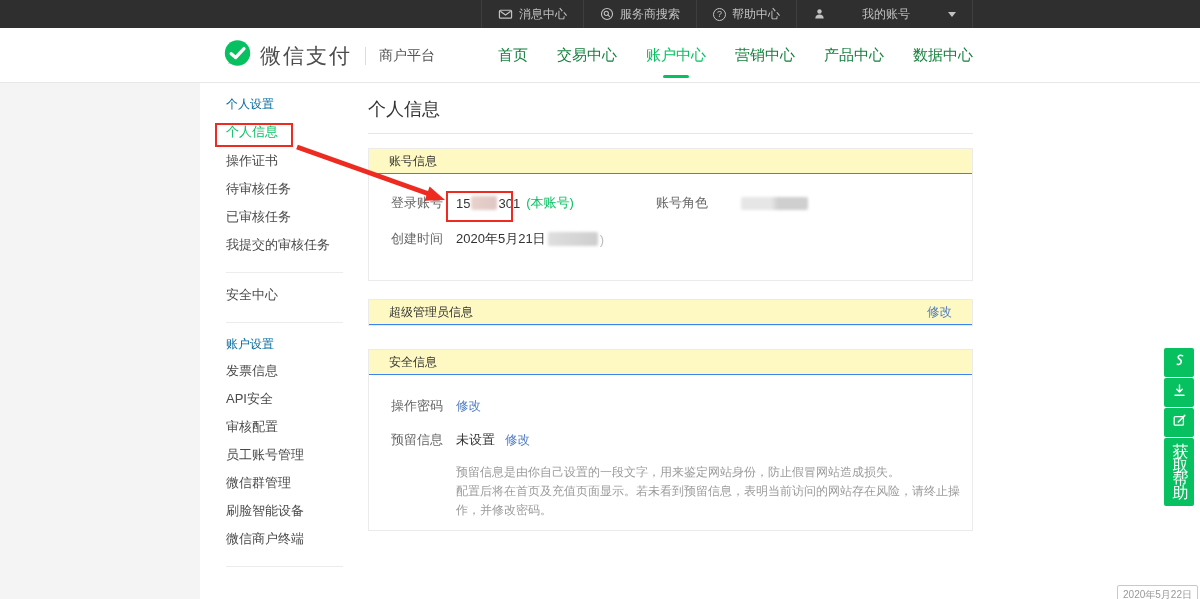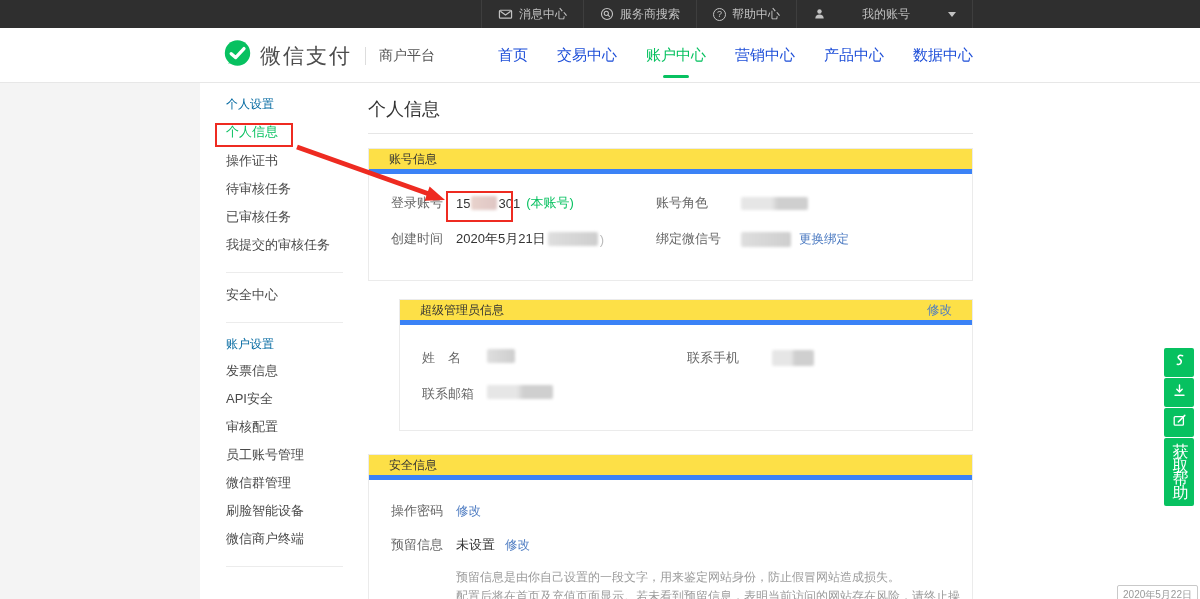--- a/index.html
+++ b/index.html
@@ -16,44 +16,44 @@
   .tb-icon { display:inline-flex; align-items:center; }
   .help-circle { width:13px; height:13px; border:1px solid #c2c2c2; border-radius:50%; font-size:9px; line-height:11px; text-align:center; color:#c2c2c2; display:inline-block; }
   .caret { width:0; height:0; border-left:4px solid transparent; border-right:4px solid transparent; border-top:5px solid #c2c2c2; margin-left:2px; }
   
   .header { position:absolute; top:28px; left:0; width:1200px; height:55px; background:#fff; border-bottom:1px solid #e7e7e7; z-index:4; }
   .brand { position:absolute; left:222px; top:11px; display:flex; align-items:center; }
   .brand-name { font-size:21px; color:#4d4d4d; letter-spacing:2px; margin-left:7px; }
   .brand-sep { width:1px; height:18px; background:#ddd; margin:0 13px; }
   .brand-sub { font-size:14px; color:#555; }
   .nav { position:absolute; right:227px; top:18px; display:flex; gap:29px; }
-  .nav-item { font-size:15px; color:#1d4ed8; cursor:pointer; position:relative; padding-bottom:10px; }
+  .nav-item { font-size:15px; color:#15803d; cursor:pointer; position:relative; padding-bottom:10px; }
   .nav-item.active { color:#07c160; }
   .nav-item.active::after { content:""; position:absolute; left:50%; transform:translateX(-50%); bottom:-3px; width:26px; height:3px; border-radius:2px; background:#07c160; }
   
   .left-strip { position:absolute; top:83px; left:0; width:200px; height:516px; background:#f4f4f4; }
   .sidebar { position:absolute; top:83px; left:200px; width:145px; height:516px; background:#fff; padding:8px 0 0 26px; }
   .side-label { height:26px; line-height:26px; font-size:12px; color:#0369a1; }
   .side-item { height:28px; line-height:28px; font-size:13px; color:#4a4a4a; cursor:pointer; white-space:nowrap; }
   .side-item.active-green { color:#07c160; }
   .side-item.tall { height:30px; line-height:30px; }
   .side-divider { width:117px; border-top:1px solid #ececec; margin:13px 0 8px 0; }
   
   .main { position:absolute; top:83px; left:368px; width:605px; }
   .page-title { margin-top:14px; font-size:18px; color:#333; padding-bottom:12px; border-bottom:1px solid #e6e6e6; }
   .section { border:1px solid #ebebeb; background:#fff; margin-top:14px; }
-  .section.gap18 { margin-top:18px;margin-left:31px; }
+  .section.gap18 { margin-top:18px; }
   .section.gap23 { margin-top:23px; }
-  .section-header { height:25px; background:#fde047; border-bottom:5px solid #3b82f6; padding:0 20px; display:flex; align-items:center; justify-content:space-between; font-size:12px; color:#333; }
+  .section-header { height:25px; background:#fef9c3; border-bottom:1px solid #3b82f6; padding:0 20px; display:flex; align-items:center; justify-content:space-between; font-size:12px; color:#333; }
   .sec-body { padding:11px 0 23px 0; }
   .sec-body.admin { padding:15px 0 18px 0; }
   .sec-body.security { padding:14px 0 10px 0; }
   .row { display:flex; align-items:center; height:36px; padding-left:22px; font-size:13px; }
   .row.h34 { height:34px; }
-  .cell-l { width:265px; display:flex; align-items:flex-start; }
+  .cell-l { width:265px; display:flex; align-items:flex-end; }
   .cell-r { display:flex; align-items:center; }
   .flabel { width:65px; color:#666; flex-shrink:0; }
   .flabel-r { width:85px; color:#666; flex-shrink:0; }
   .fvalue { color:#333; display:flex; align-items:center; }
   .link { color:#4e7cc2; cursor:pointer; font-size:12.5px; }
   .green-tag { color:#07c160; margin-left:6px; }
   .blob { display:inline-block; border-radius:2px; filter:blur(1.6px); background:linear-gradient(90deg,#dedede,#cecece); }
   .blob.pink { background:linear-gradient(90deg,#e8d2cc,#dfc6c4); }
   .blob.two { background:linear-gradient(90deg,#e6e6e6 45%,#cfcfcf 55%); }
   .paren { color:#bbb; margin-left:2px; }
@@ -183,51 +183,28 @@
       </div>
       <div class="row">
         <div class="cell-l">
           <span class="flabel">创建时间</span>
           <span class="fvalue">
             <span>2020年5月21日</span>
             <span class="blob" style="width:50px;height:14px;margin-left:2px;"></span>
             <span class="paren">)</span>
           </span>
         </div>
-        <div class="cell-r">
-          <span class="flabel-r">绑定微信号</span>
-          <span class="blob" style="width:50px;height:15px;"></span>
-          <span class="link" style="margin-left:8px;">更换绑定</span>
-        </div>
       </div>
     </div>
   </div>
 
   <div class="section gap18">
     <div class="section-header">
       <span>超级管理员信息</span>
       <span class="link">修改</span>
-    </div>
-    <div class="sec-body admin">
-      <div class="row">
-        <div class="cell-l">
-          <span class="flabel">姓　名</span>
-          <span class="blob" style="width:28px;height:14px;"></span>
-        </div>
-        <div class="cell-r">
-          <span class="flabel-r">联系手机</span>
-          <span class="blob two" style="width:42px;height:16px;"></span>
-        </div>
-      </div>
-      <div class="row">
-        <div class="cell-l">
-          <span class="flabel">联系邮箱</span>
-          <span class="blob two" style="width:66px;height:14px;"></span>
-        </div>
-      </div>
     </div>
   </div>
 
   <div class="section gap23">
     <div class="section-header">
       <span>安全信息</span>
     </div>
     <div class="sec-body security">
       <div class="row h34">
         <span class="flabel">操作密码</span>

